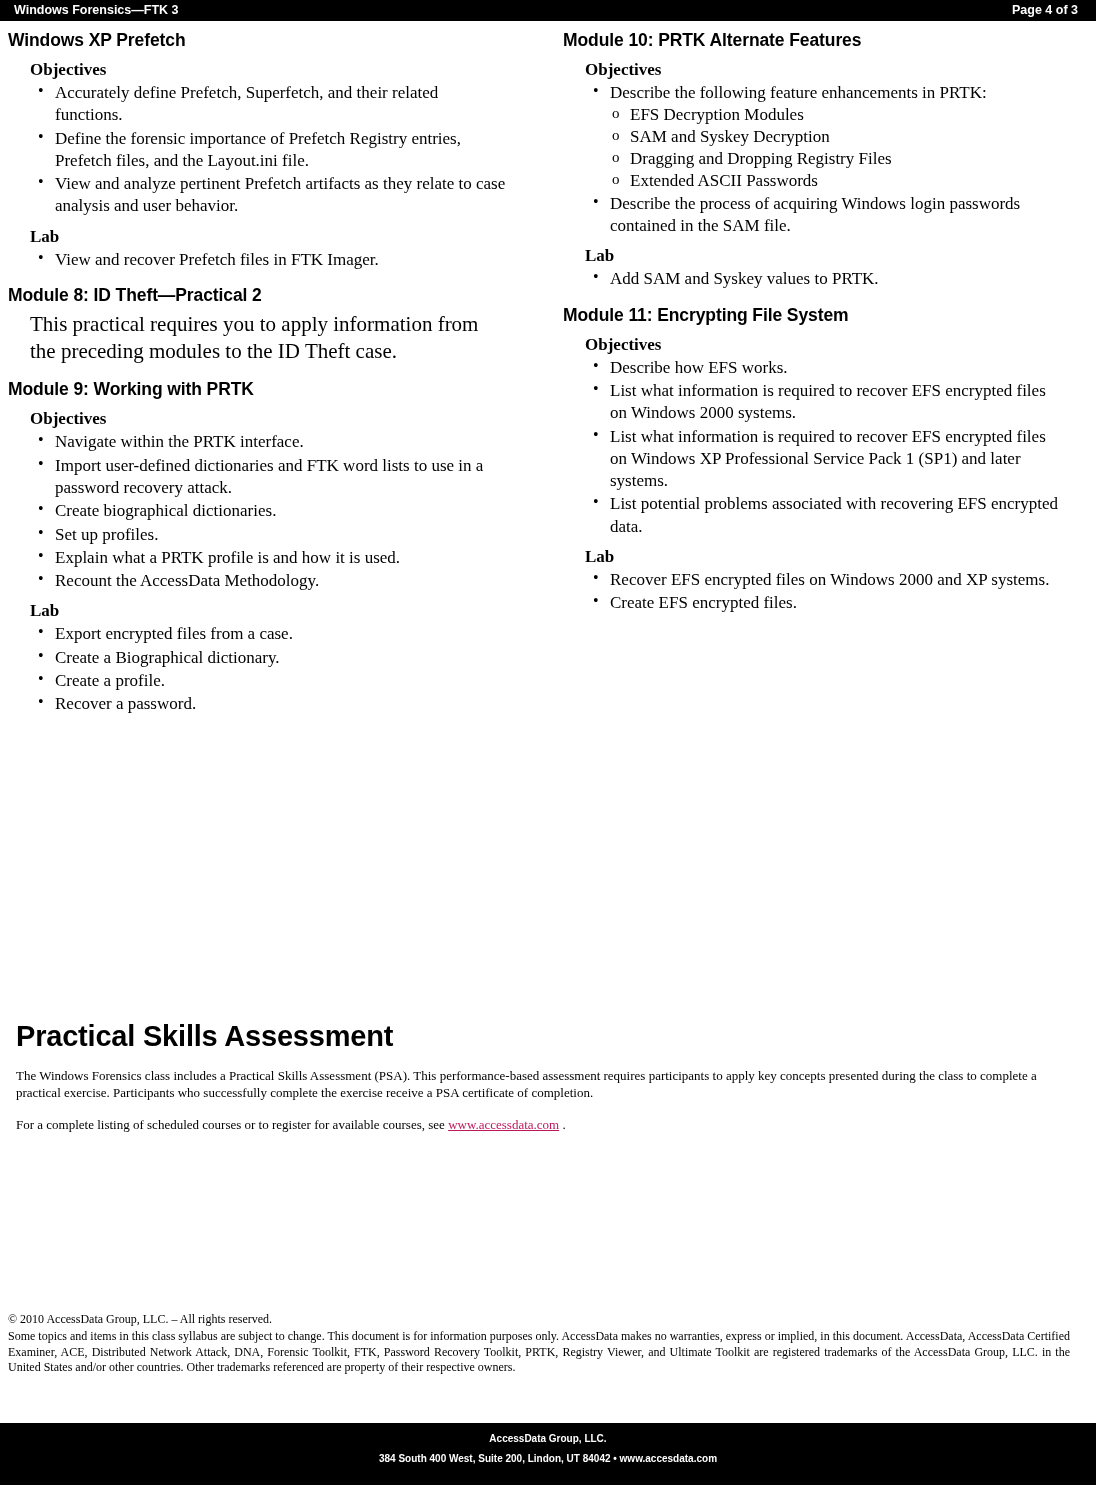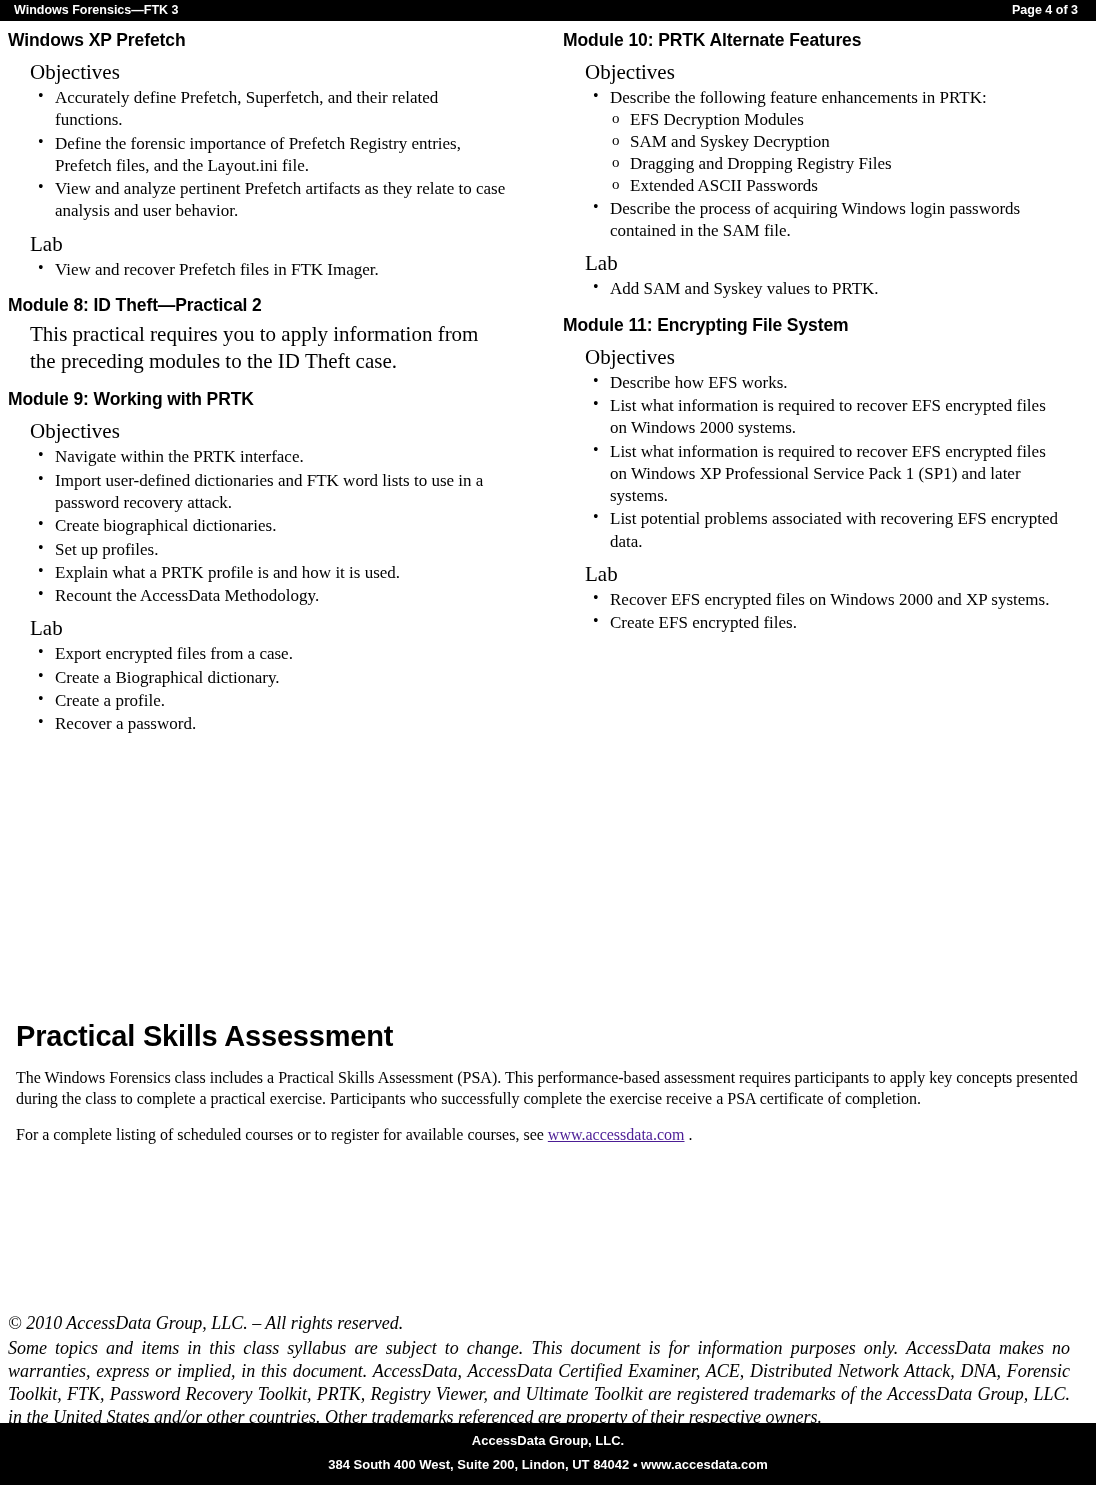--- a/index.html
+++ b/index.html
@@ -63,22 +63,22 @@
     font-family: "Liberation Sans", sans-serif;
     font-size: 17.5px;
     font-weight: bold;
     margin: 0 0 5px 0;
     letter-spacing: -0.1px;
   }
   .module-block { margin-bottom: 14px; }
 
   h2.sub {
     font-family: "Liberation Serif", serif;
-    font-size: 21px;
-    font-weight: normal;
+    font-size: 17px;
+    font-weight: bold;
     margin: 9px 0 2px 22px;
   }
   ul.bullets {
     margin: 0 0 0 0;
     padding: 0 0 0 30px;
     list-style: none;
   }
   ul.bullets > li {
     position: relative;
     font-size: 17px;
@@ -125,53 +125,52 @@
     width: 1062px;
   }
   .psa h1 {
     font-family: "Liberation Sans", sans-serif;
     font-size: 29px;
     font-weight: bold;
     margin: 0 0 14px 0;
     letter-spacing: -0.2px;
   }
   .psa p {
-    font-size: 16px;
+    font-size: 13px;
     line-height: 1.33;
     margin: 0 0 14px 0;
   }
   .psa a {
-    color: #4c1d95;
+    color: #be185d;
   }
 
   
   .legal {
     position: absolute;
     left: 8px;
     top: 1312px;
     width: 1062px;
-    font-size: 18px;
+    font-size: 12px;
     line-height: 1.28;
-    font-style: italic;
   }
   .legal .copy { margin-bottom: 2px; }
   .legal .terms { text-align: justify; }
 
   
   .footer-bar {
     position: absolute;
     left: 0;
     top: 1423px;
     width: 1096px;
     height: 62px;
     background: #000000;
     color: #ffffff;
     font-family: "Liberation Sans", sans-serif;
     font-weight: bold;
-    font-size: 13px;
+    font-size: 10px;
     text-align: center;
   }
   .footer-bar .line1 { margin-top: 10px; }
   .footer-bar .line2 { margin-top: 9px; }
 </style>
 </head>
 <body>
 
 <div class="page">
 

